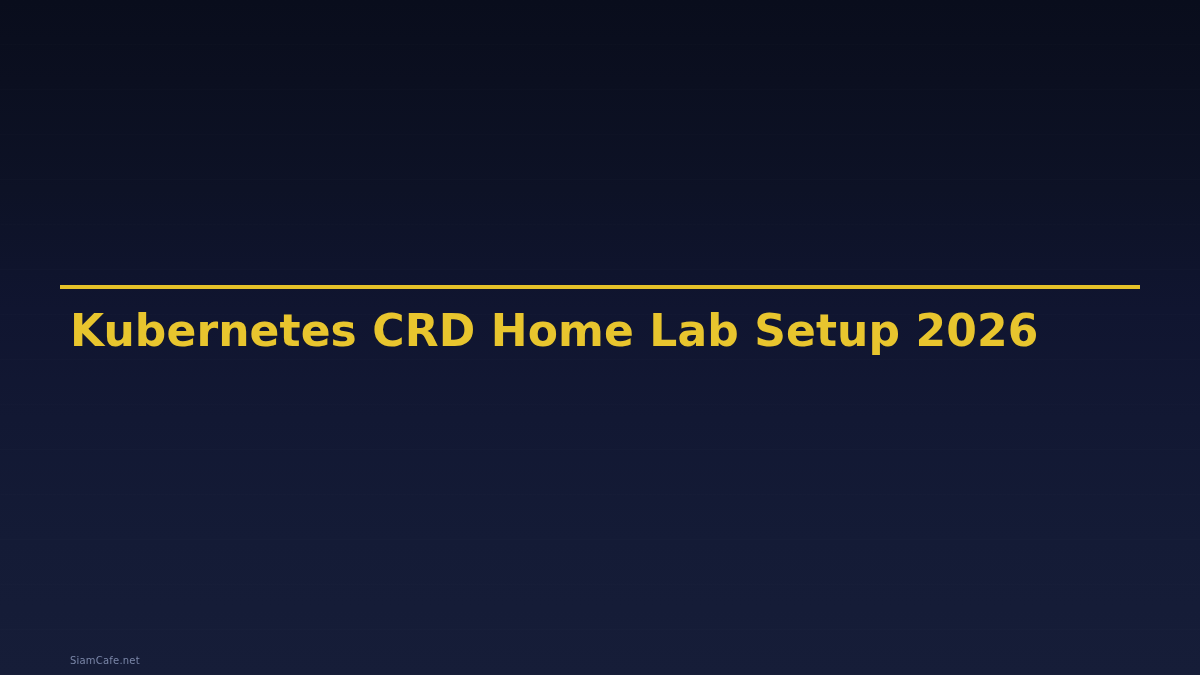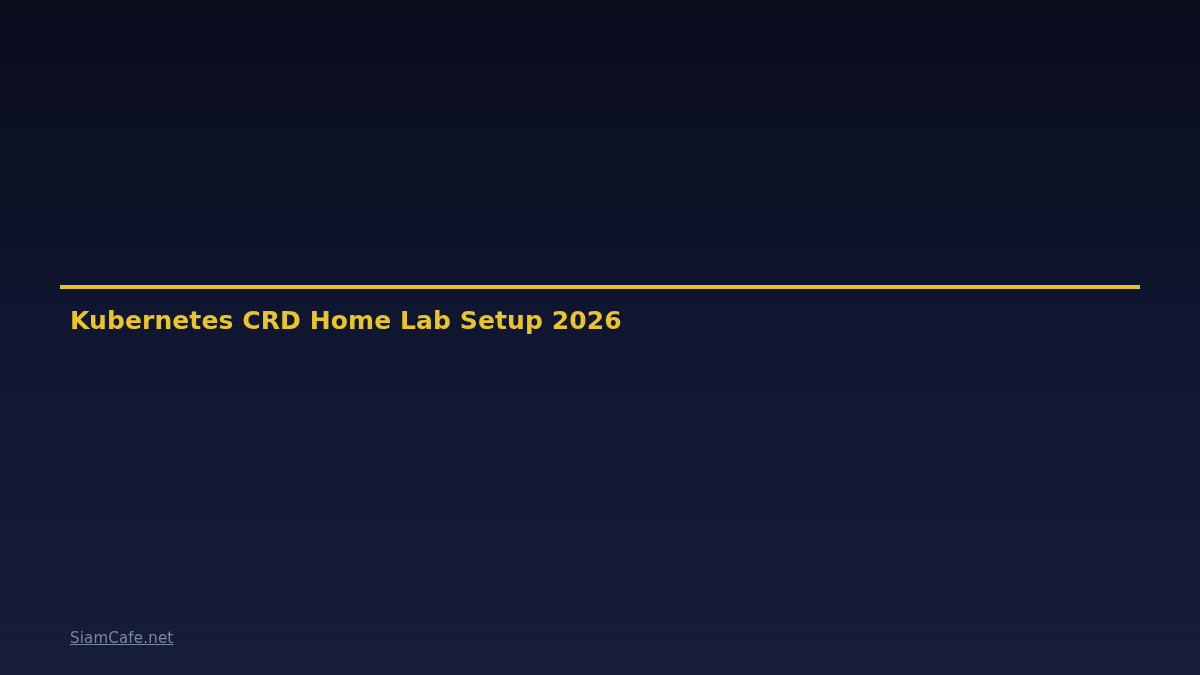--- a/index.html
+++ b/index.html
@@ -64,38 +64,37 @@
     border-radius: 0;
   }
 
   .slide-title {
     margin: 0;
     padding: 0;
     position: absolute;
     left: 10px;
     top: 22px;
     white-space: nowrap;
-    font-size: 25px;
+    font-size: 44px;
     font-weight: 700;
     letter-spacing: 0.1px;
     line-height: 1.1;
     color: #e8c52e;
   }
 
   
   .footer {
     position: absolute;
     left: 70px;
-    bottom: 28px;
-    font-size: 15px;
+    bottom: 8px;
+    font-size: 10px;
     font-weight: 400;
     line-height: 1.2;
     color: #7a86a8;
     letter-spacing: 0.2px;
-    text-decoration: underline;
   }
 </style>
 </head>
 <body>
 
 <div class="slide">
 
   <div class="band-overlay"></div>
 
   <div class="title-block">

